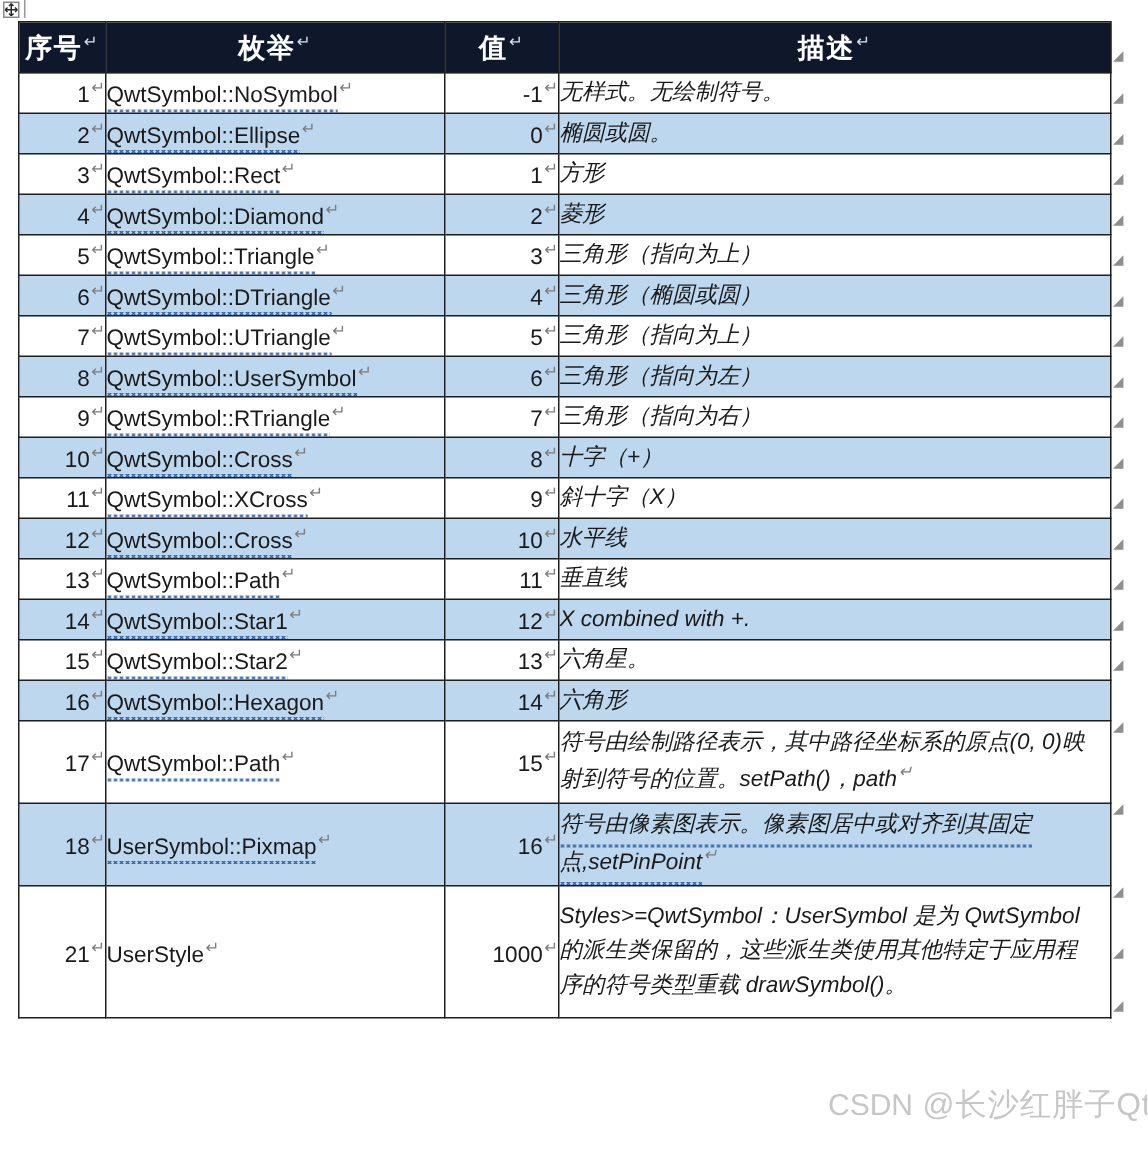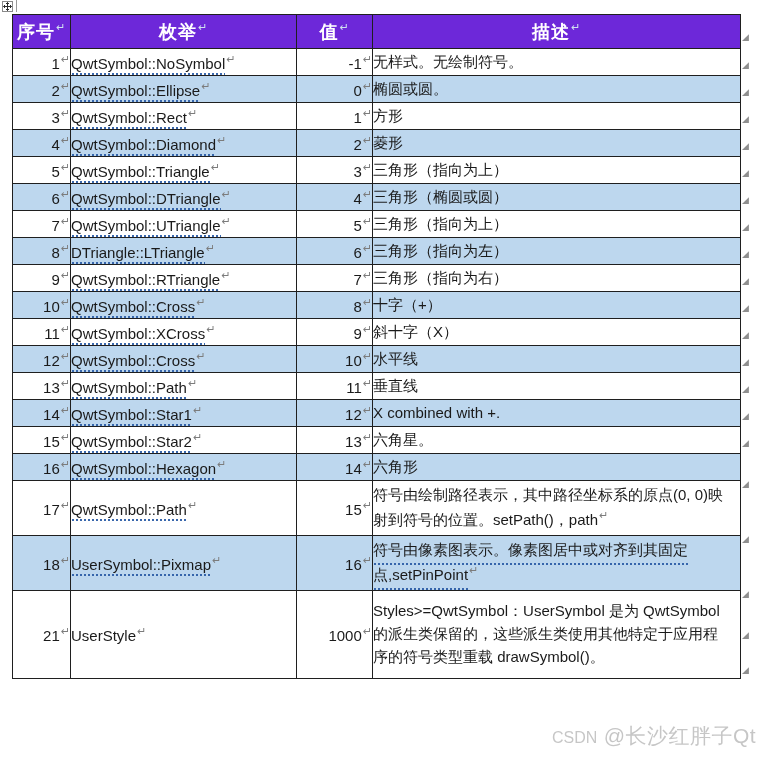--- a/index.html
+++ b/index.html
@@ -58,21 +58,21 @@
     box-sizing: border-box;
   }
 
   
   col.c-seq  { width: 58px; }
   col.c-enum { width: 226px; }
   col.c-val  { width: 76px; }
   col.c-desc { width: 368px; }
 
   
-  thead tr { background: #6d28d9; }
+  thead tr { background: #0f172a; }
   thead th {
     color: #ffffff;
     font-family: "DejaVu Serif", "Liberation Serif", serif;
     font-weight: bold;
     font-size: 18px;
     height: 34px;
     text-align: center;
     letter-spacing: 1px;
     border-color: #1f1f1f;
   }
@@ -117,20 +117,21 @@
     font-family: "Liberation Sans", sans-serif;
   }
   td.desc {
     text-align: left;
     padding-left: 8px;
     padding-right: 4px;
     font-size: 15px;
     color: #1a1a1a;
     line-height: 1.52;
     font-family: "Liberation Sans", sans-serif;
+    font-style: italic;
   }
 
   
   tr.r1 td { height: 27px; }
   
   tr.r2 td { height: 55px; }
   
   tr.r4 td { height: 88px; }
 
   
@@ -184,21 +185,21 @@
     left: 552px;
     top: 722px;
     font-size: 21px;
     color: rgba(120,120,120,0.42);
     font-family: "Liberation Sans", sans-serif;
     white-space: nowrap;
     pointer-events: none;
     letter-spacing: 0.5px;
   }
   .watermark .csdn {
-    font-size: 16px;
+    font-size: 20px;
     letter-spacing: 0px;
   }
 </style>
 </head>
 <body>
 
 <div class="move-handle">
   <svg width="9" height="9" viewBox="0 0 9 9">
     <path d="M4.5 0.5 L4.5 8.5 M0.5 4.5 L8.5 4.5" stroke="#2a2a2a" stroke-width="1"></path>
     <path d="M4.5 0.5 L3 2 M4.5 0.5 L6 2 M4.5 8.5 L3 7 M4.5 8.5 L6 7 M0.5 4.5 L2 3 M0.5 4.5 L2 6 M8.5 4.5 L7 3 M8.5 4.5 L7 6" stroke="#2a2a2a" stroke-width="1" fill="none"></path>
@@ -290,21 +291,21 @@
           <td class="seq"><span>7</span><span class="ret">↵</span></td>
           <td class="enum"><span class="squig squig-thin">QwtSymbol::UTriangle</span><span class="ret">↵</span></td>
           <td class="val"><span>5</span><span class="ret">↵</span></td>
           <td class="desc">
             <span class="desc-line">三角形（指向为上）</span>
           </td>
         </tr>
 
       <tr class="r1 band">
           <td class="seq"><span>8</span><span class="ret">↵</span></td>
-          <td class="enum"><span class="squig squig-thin">DTriangle::LTriangle</span><span class="ret">↵</span></td>
+          <td class="enum"><span class="squig squig-thin">QwtSymbol::UserSymbol</span><span class="ret">↵</span></td>
           <td class="val"><span>6</span><span class="ret">↵</span></td>
           <td class="desc">
             <span class="desc-line">三角形（指向为左）</span>
           </td>
         </tr>
 
       <tr class="r1">
           <td class="seq"><span>9</span><span class="ret">↵</span></td>
           <td class="enum"><span class="squig squig-thin">QwtSymbol::RTriangle</span><span class="ret">↵</span></td>
           <td class="val"><span>7</span><span class="ret">↵</span></td>

